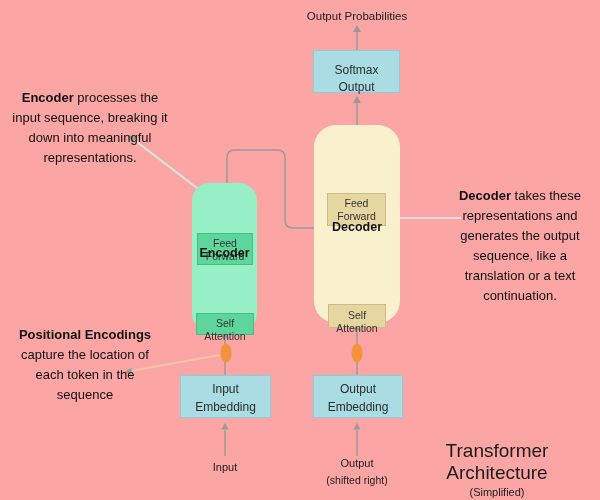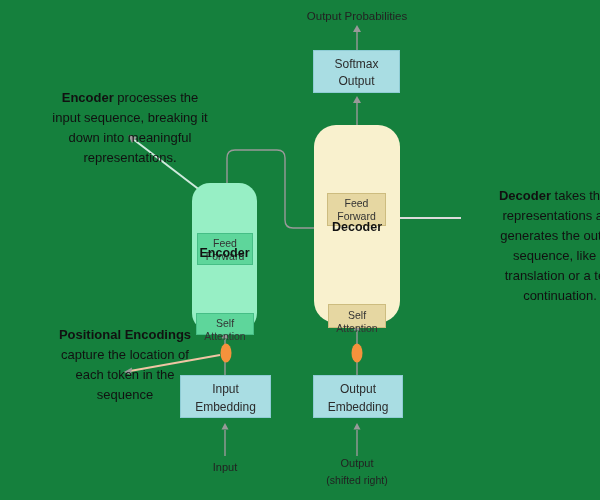--- a/index.html
+++ b/index.html
@@ -1,40 +1,40 @@
 <!DOCTYPE html>
 <html style="--encoder-fill: #97efc5; --encoder-inner: #5ed69b; --decoder-fill: #f9f1ce; --decoder-inner: #e6d7a2; --cyan-fill: #a9dde3; --cyan-border: #8fccd5; --orange: #f5923c; --line: #999999; --encoder-pointer: #cfeadd; --positional-pointer: #f0c5a4; --decoder-pointer: #dcdcdc; --ink: #1f1f1f;"><head>
 <meta charset="utf-8">
 <style>
   html,body{margin:0;padding:0;background:#fff;}
   #canvas{
-    position:relative;width:600px;height:500px;background:#15803d;
+    position:relative;width:600px;height:500px;background:#fca5a5;
     font-family:"Liberation Sans",sans-serif;color:var(--ink);overflow:hidden;
   }
   .abs{position:absolute;}
   #lines{position:absolute;left:0;top:0;z-index:1;}
   .block{position:absolute;z-index:2;}
   .ln{stroke:var(--line);stroke-width:1.4;fill:none;}
   .ah{fill:var(--line);stroke:none;}
   .enc-ptr{stroke:var(--encoder-pointer);stroke-width:2;fill:none;}
   .pos-ptr{stroke:var(--positional-pointer);stroke-width:2;fill:none;}
   .dec-ptr{stroke:var(--decoder-pointer);stroke-width:2.2;fill:none;}
   .ptr-ah{fill:#9b9b9b;stroke:none;}
   .pe{fill:var(--orange);stroke:none;}
 
   .caption{font-size:11.5px;text-align:center;color:#222;}
-  .note{font-size:13px;line-height:20px;text-align:center;color:#111;z-index:2;margin-left:40px;}
+  .note{font-size:13px;line-height:20px;text-align:center;color:#111;z-index:2;}
   .note b{font-weight:bold;}
 
   .softmax,.embed{
     background:var(--cyan-fill);border:1px solid var(--cyan-border);
     text-align:center;font-size:12px;line-height:17px;color:#2c2c2c;
     box-sizing:border-box;
   }
-  .softmax{padding-top:5px;}
+  .softmax{padding-top:11px;}
   .embed{padding-top:4px;line-height:18px;}
 
   .encoder{
     background:var(--encoder-fill);border-radius:18px;
   }
   .decoder{
     background:var(--decoder-fill);border-radius:22px;
   }
   .inner{
     position:absolute;box-sizing:border-box;text-align:center;
@@ -130,14 +130,18 @@
   <div class="abs note" style="left:12px;top:88px;width:156px;">
     <b>Encoder</b><span> processes the input sequence, breaking it down into meaningful representations.</span>
   </div>
   <div class="abs note" style="left:443px;top:186px;width:154px;">
     <b>Decoder</b><span> takes these representations and generates the output sequence, like a translation or a text continuation.</span>
   </div>
   <div class="abs note" style="left:10px;top:325px;width:150px;">
     <b>Positional Encodings</b><span> capture the location of each token in the sequence</span>
   </div>
 
+  <div class="abs block" style="left:397px;top:440px;width:200px;">
+    <div class="title-main">Transformer Architecture</div>
+    <div class="title-sub">(Simplified)</div>
+  </div>
 
 </div>
 
 </body></html>

